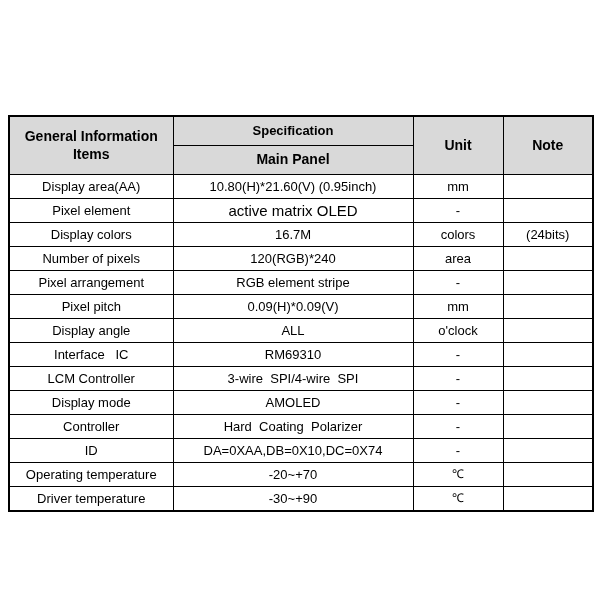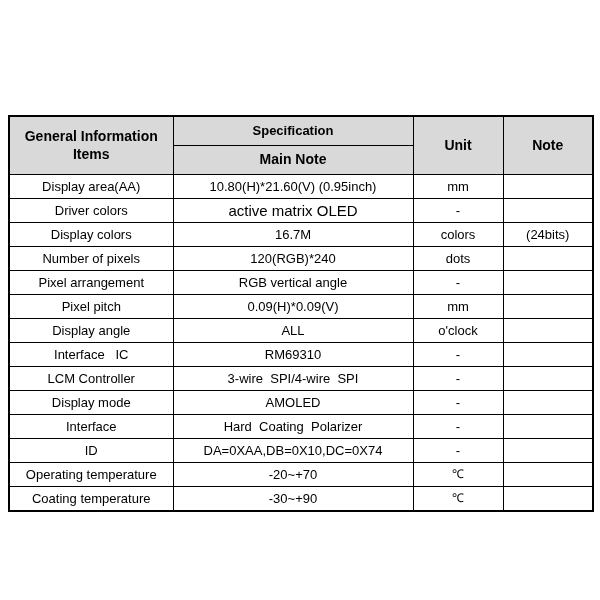--- a/index.html
+++ b/index.html
@@ -81,51 +81,51 @@
       <col class="c4">
     </colgroup>
     <thead>
       <tr>
         <th rowspan="2">General Information Items</th>
         <th class="spec-main">Specification</th>
         <th rowspan="2">Unit</th>
         <th rowspan="2">Note</th>
       </tr>
       <tr>
-        <th>Main Note</th>
+        <th>Main Panel</th>
       </tr>
     </thead>
     <tbody>
         <tr>
           <td>Display area(AA)</td>
           <td>10.80(H)*21.60(V) (0.95inch)</td>
           <td>mm</td>
           <td></td>
         </tr>
         <tr>
-          <td>Driver colors</td>
+          <td>Pixel element</td>
           <td>active matrix OLED</td>
           <td>-</td>
           <td></td>
         </tr>
         <tr>
           <td>Display colors</td>
           <td>16.7M</td>
           <td>colors</td>
           <td>(24bits)</td>
         </tr>
         <tr>
           <td>Number of pixels</td>
           <td>120(RGB)*240</td>
-          <td>dots</td>
+          <td>area</td>
           <td></td>
         </tr>
         <tr>
           <td>Pixel arrangement</td>
-          <td>RGB vertical angle</td>
+          <td>RGB element stripe</td>
           <td>-</td>
           <td></td>
         </tr>
         <tr>
           <td>Pixel pitch</td>
           <td>0.09(H)*0.09(V)</td>
           <td>mm</td>
           <td></td>
         </tr>
         <tr>
@@ -146,38 +146,38 @@
           <td>-</td>
           <td></td>
         </tr>
         <tr>
           <td>Display mode</td>
           <td>AMOLED</td>
           <td>-</td>
           <td></td>
         </tr>
         <tr>
-          <td>Interface</td>
+          <td>Controller</td>
           <td>Hard  Coating  Polarizer</td>
           <td>-</td>
           <td></td>
         </tr>
         <tr>
           <td>ID</td>
           <td>DA=0XAA,DB=0X10,DC=0X74</td>
           <td>-</td>
           <td></td>
         </tr>
         <tr>
           <td>Operating temperature</td>
           <td>-20~+70</td>
           <td>℃</td>
           <td></td>
         </tr>
         <tr>
-          <td>Coating temperature</td>
+          <td>Driver temperature</td>
           <td>-30~+90</td>
           <td>℃</td>
           <td></td>
         </tr>
       </tbody>
   </table>
 </div>
 
 </body></html>

